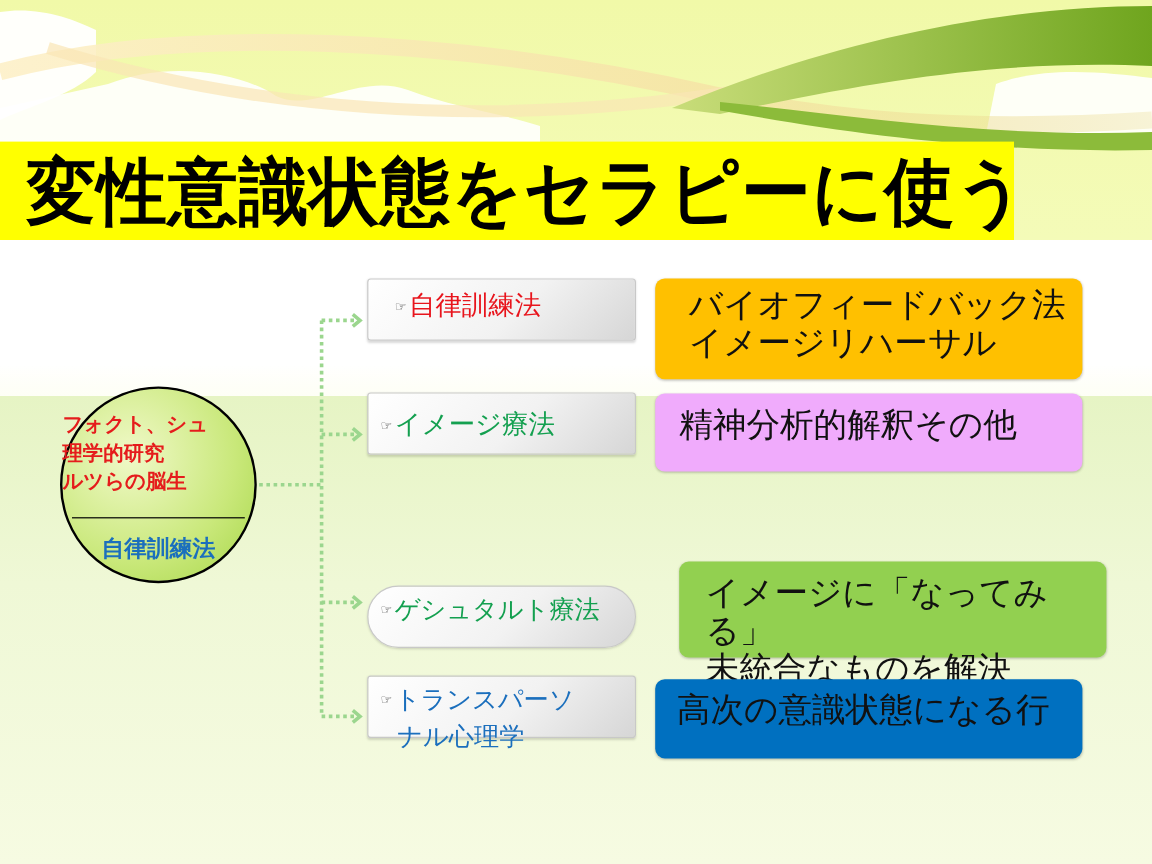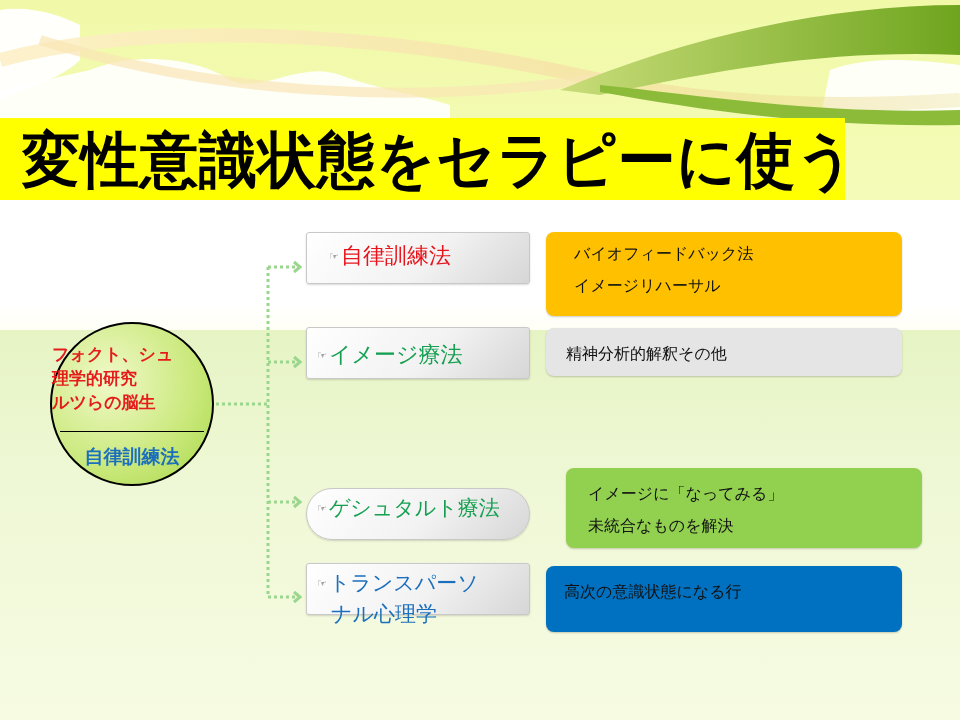--- a/index.html
+++ b/index.html
@@ -29,21 +29,21 @@
   .circle-bottom { position:absolute; left:0; width:100%; top:120px; text-align:center;
             color:#1b6fbd; font-weight:bold; font-size:19px;
             font-family:"DejaVu Serif","Liberation Serif",serif; }
   .method { position:absolute; left:306px; width:224px; height:52px; box-sizing:border-box;
             border:1px solid #c8c8c8; border-radius:3px;
             background:linear-gradient(135deg,#ffffff 0%,#f2f2f2 55%,#d6d6d6 100%);
             box-shadow:0 1px 2px rgba(0,0,0,0.15); }
   .method .label { position:absolute; left:10px; top:6px; right:6px; font-size:22px; line-height:30px; }
   .method .hand { font-size:11px; color:#555; margin-right:2px; vertical-align:3px; }
   .desc { position:absolute; left:546px; width:356px; box-sizing:border-box; border-radius:8px;
-            padding:6px 14px; font-size:16px; line-height:32px; color:#111;
+            padding:6px 14px; font-size:28px; line-height:32px; color:#111;
             box-shadow:0 1px 2px rgba(0,0,0,0.2); }
   .connectors { position:absolute; left:0; top:0; }
 </style>
 </head>
 <body>
 
 <div class="bg-top"></div>
 <div class="bg-white"></div>
 <div class="bg-bottom"></div>
 
@@ -109,21 +109,21 @@
 <div class="desc" style="top:232px; height:84px; background:#ffc000; padding-left:28px;">
   <div>バイオフィードバック法</div>
   <div>イメージリハーサル</div>
 </div>
 
 <div class="method" style="top:327px;">
   <div class="label" style="color:#14a050; top:12px;">
     <span class="hand">☞</span><span>イメージ療法</span>
   </div>
 </div>
-<div class="desc" style="top:328px; height:48px; background:#e5e5e5; padding-top:10px; padding-left:20px;">
+<div class="desc" style="top:328px; height:65px; background:#f0abfc; padding-top:10px; padding-left:20px;">
   <div>精神分析的解釈その他</div>
 </div>
 
 <div class="method" style="top:488px;border-radius:30px;">
   <div class="label" style="color:#14a050; top:4px; font-size:21px;">
     <span class="hand">☞</span><span>ゲシュタルト療法</span>
   </div>
 </div>
 <div class="desc" style="top:468px; height:80px; background:#92d050; padding-left:22px; padding-top:10px;margin-left:20px;">
   <div>イメージに「なってみる」</div>

